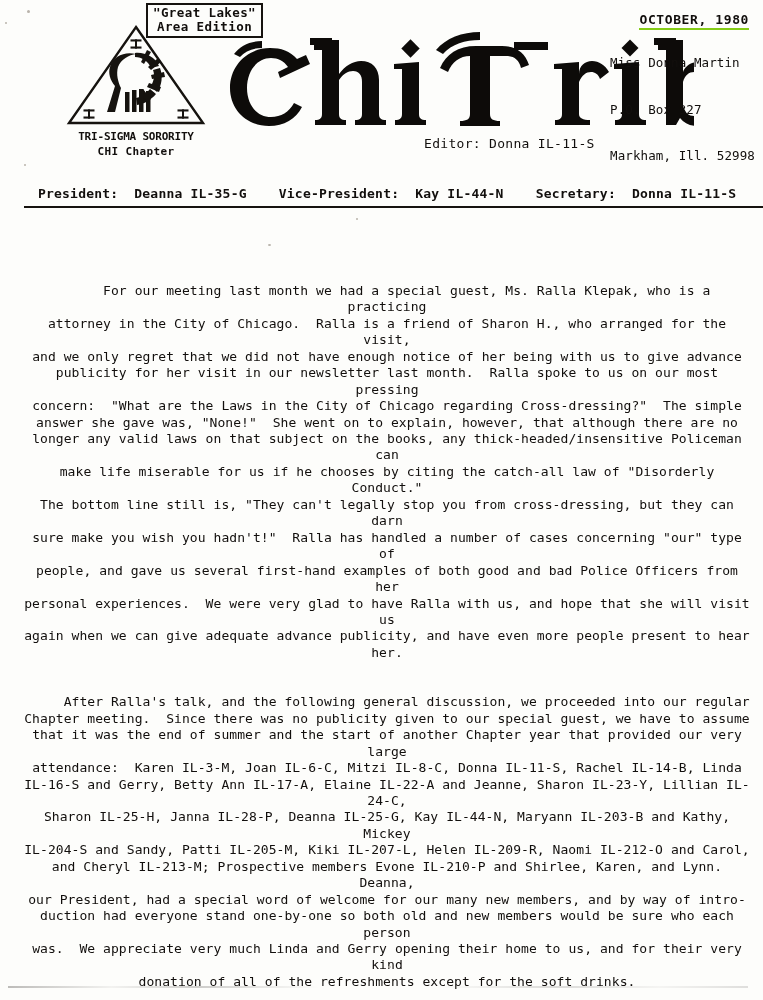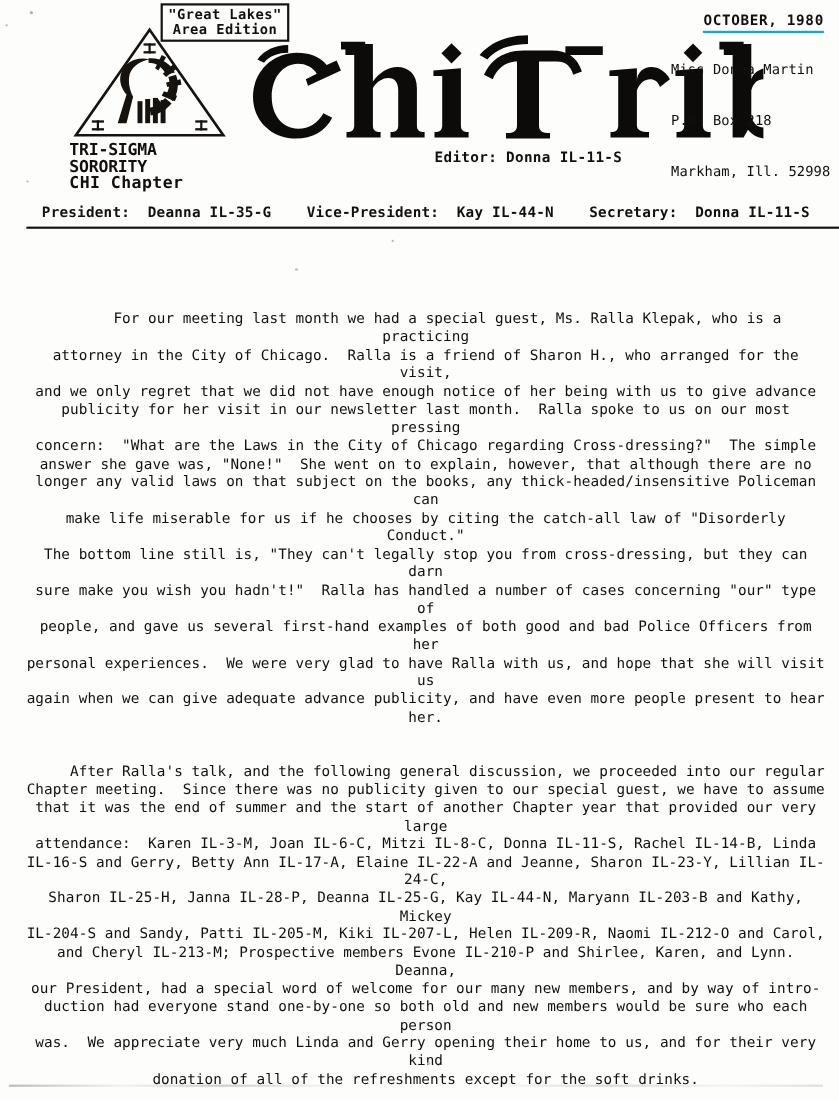--- a/index.html
+++ b/index.html
@@ -25,41 +25,41 @@
     line-height:14px;
     letter-spacing:0.4px;
     text-align:center;
     background:#fdfdfb;
   }
 
   .issue-date{
     position:absolute;right:14px;top:12px;
     font-size:13px;font-weight:bold;
     letter-spacing:0.6px;
-    border-bottom:2px solid #0ea5e9;
+    border-bottom:2px solid #84cc16;
     padding-bottom:1px;
   }
 
   .logo{position:absolute;left:63px;top:22px;width:146px;}
   .logo svg{display:block;}
   .logo-cap{
-    text-align:left;
-    font-size:15px;font-weight:bold;
+    text-align:center;
+    font-size:11px;font-weight:bold;
     letter-spacing:-0.2px;
     line-height:15px;
     margin-top:-1px;
   }
   .logo-cap .l2{letter-spacing:0.4px;}
 
   .title-wrap{position:absolute;left:214px;top:28px;width:500px;}
   .title-wrap svg{display:block;width:480px;height:108px;}
 
   .editor-line{
-    position:absolute;left:395px;top:136px;
-    font-size:13px;font-weight:bold;
+    position:absolute;left:424px;top:136px;
+    font-size:13px;font-weight:normal;
     letter-spacing:0.3px;
   }
 
   
   .officers{
     position:absolute;left:0;top:186px;width:763px;
     height:26px;
     margin-left:16px;
   }
   .officers .row{
@@ -221,21 +221,21 @@
     <div class="editor-line">Editor:  Donna IL-11-S</div>
   </div>
 
   <div class="officers">
     <div class="row">President:  Deanna IL-35-G    Vice-President:  Kay IL-44-N    Secretary:  Donna IL-11-S</div>
     <div class="rule"></div>
   </div>
 
   <div class="addr">
     <div>Miss Donna Martin</div>
-    <div>P.O. Box 218</div>
+    <div>P.O. Box 327</div>
     <div>Markham, Ill. 52998</div>
   </div>
 
   <div class="body-text">
     <p>     For our meeting last month we had a special guest, Ms. Ralla Klepak, who is a practicing
 attorney in the City of Chicago.  Ralla is a friend of Sharon H., who arranged for the visit,
 and we only regret that we did not have enough notice of her being with us to give advance
 publicity for her visit in our newsletter last month.  Ralla spoke to us on our most pressing
 concern:  "What are the Laws in the City of Chicago regarding Cross-dressing?"  The simple
 answer she gave was, "None!"  She went on to explain, however, that although there are no

